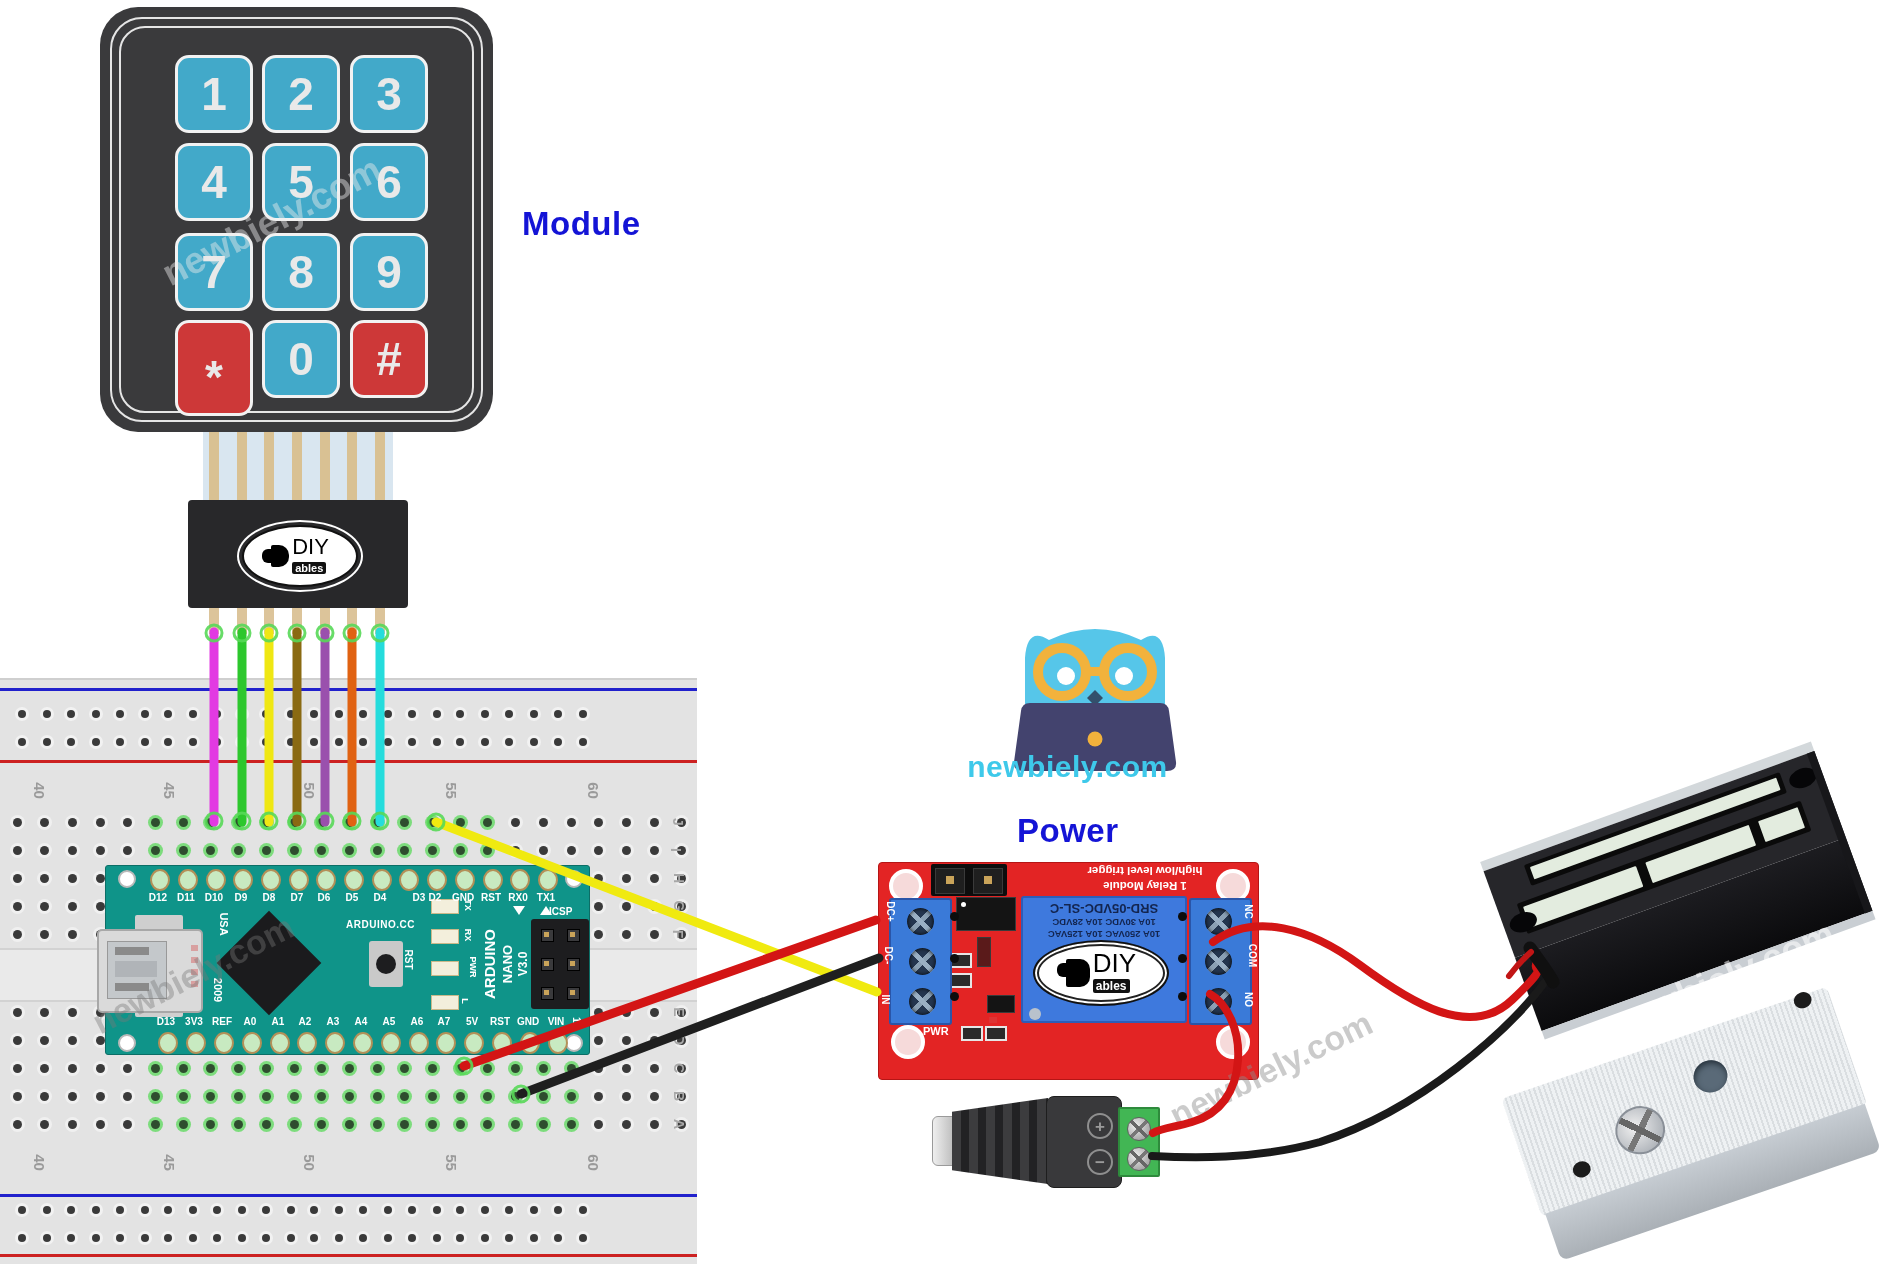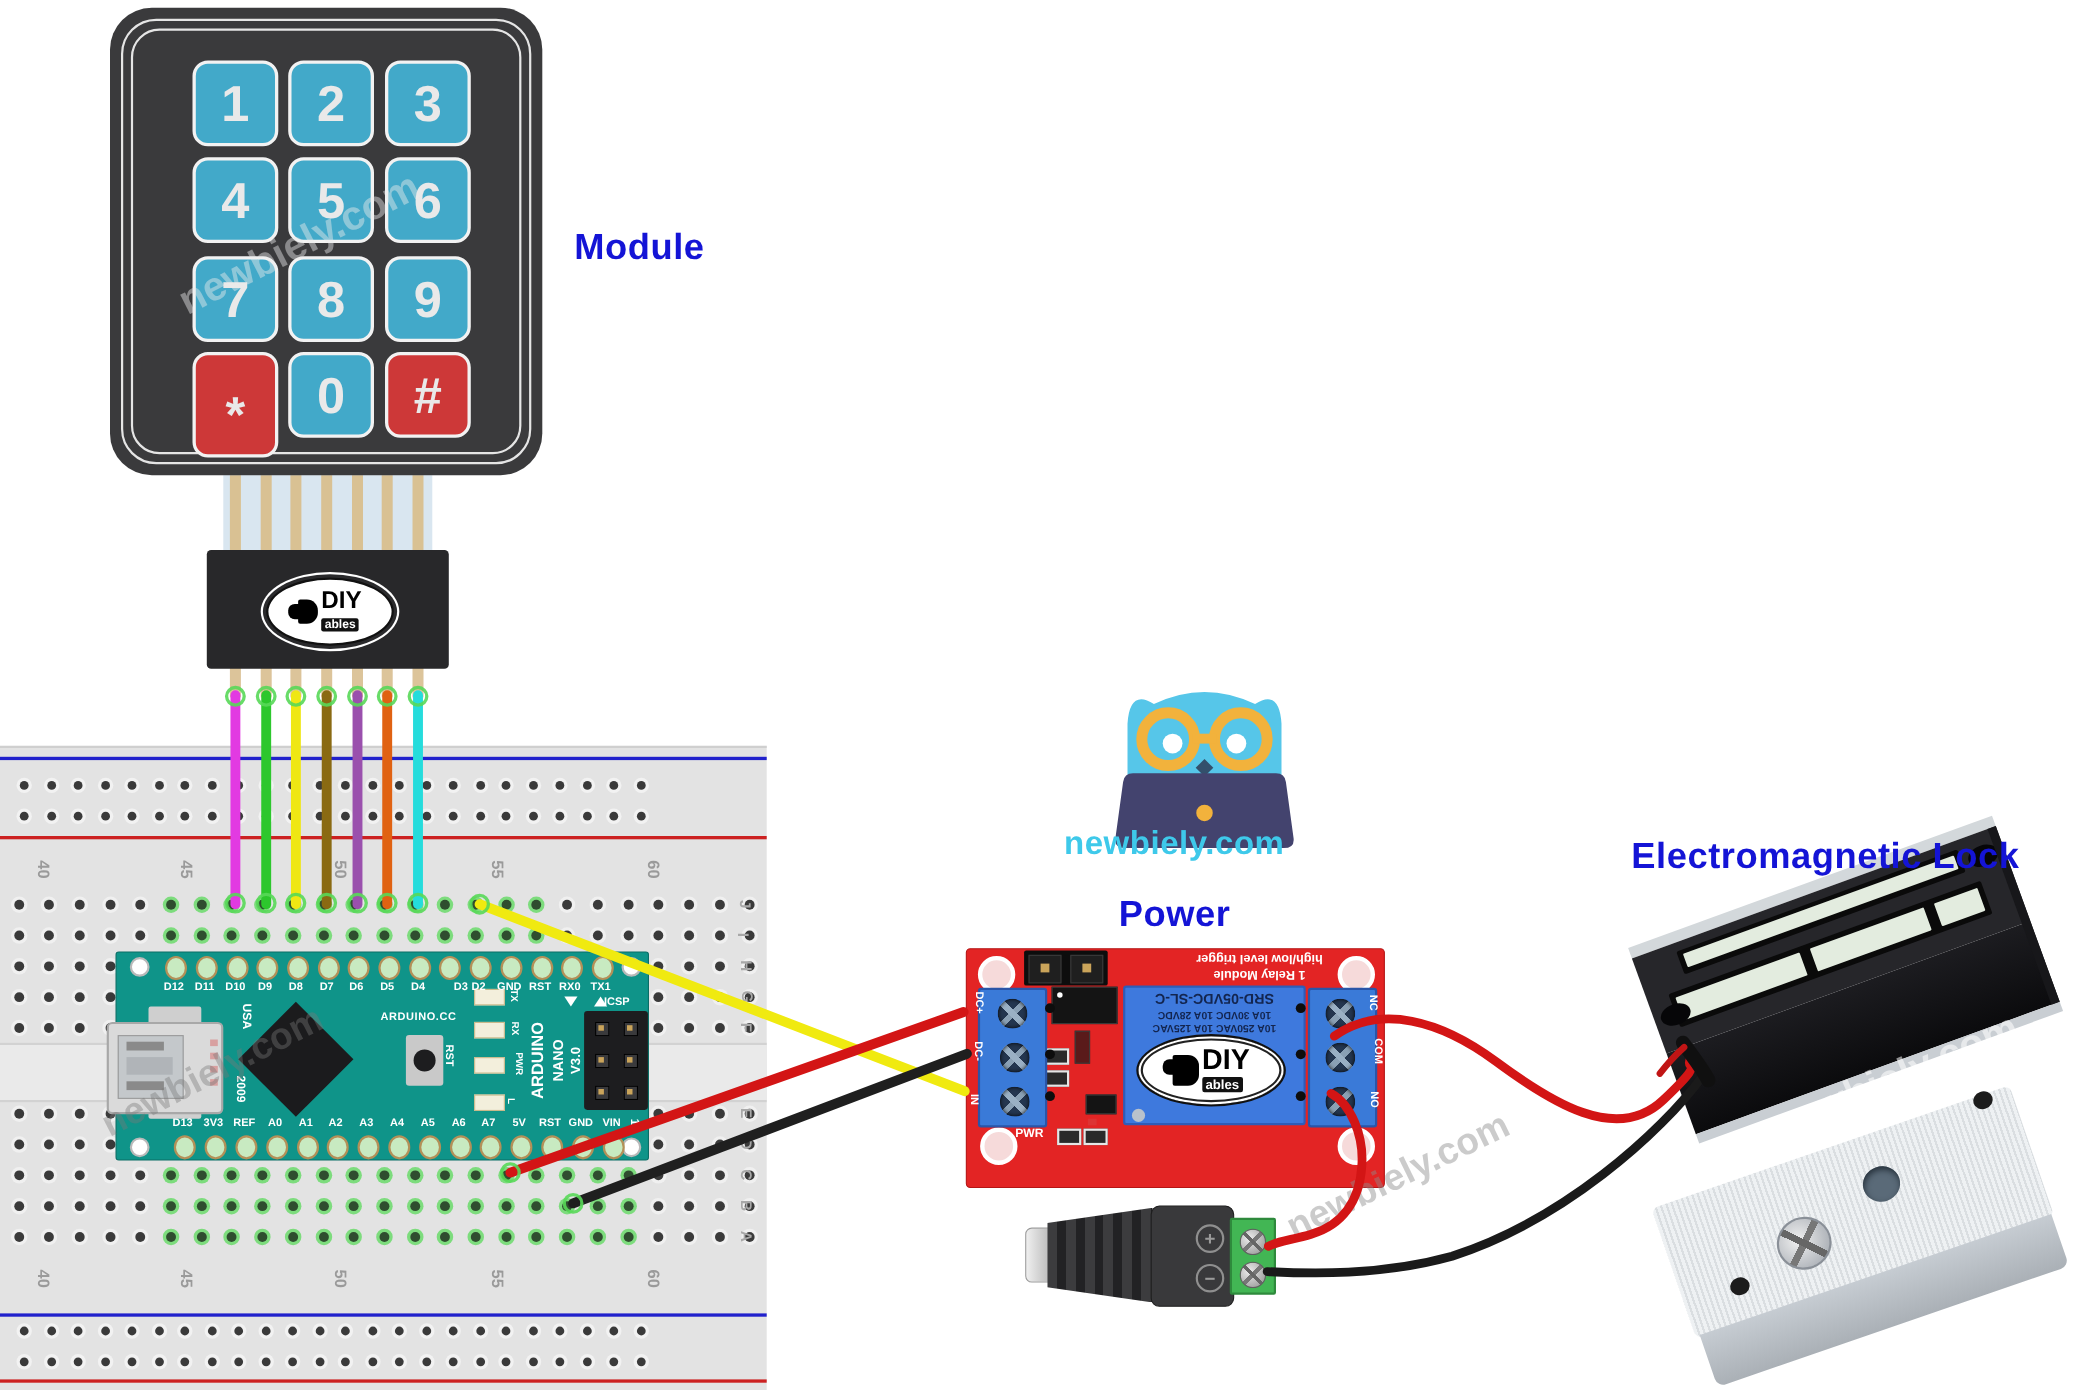--- a/index.html
+++ b/index.html
@@ -15,21 +15,21 @@
   #kline2{inset:19px;border-radius:26px;}
   .kkey{position:absolute;width:72px;height:72px;border-radius:14px;border:3px solid #f2f2f2;
         display:flex;align-items:center;justify-content:center;font-size:46px;font-weight:bold;}
   
   #ribbon{left:203px;top:432px;width:190px;height:68px;background:#d9e6f0;z-index:9;}
   #connector{left:188px;top:500px;width:220px;height:108px;background:#28282a;border-radius:4px;z-index:10;}
   .oval{position:absolute;background:#fff;border:2px solid #111;border-radius:50%;
         box-shadow:0 0 0 3px #2a2a2c,0 0 0 5px #fff;display:flex;align-items:center;justify-content:center;gap:3px;}
   .dglyph{width:18px;height:22px;background:#000;border-radius:2px 10px 10px 2px;position:relative;}
   .dglyph::before{content:"";position:absolute;left:-9px;top:4px;width:11px;height:14px;background:#000;border-radius:6px 0 0 6px;}
-  .dmain{font-weight:bold;color:#000;line-height:.9;}
+  .dmain{font-weight:normal;color:#000;line-height:.9;}
   .dsub{background:#111;color:#fff;font-weight:bold;padding:0 3px;border-radius:2px;}
   .pin{position:absolute;background:#dcc49a;z-index:8;}
   
   #breadboard{left:0;top:678px;width:697px;height:586px;background:#e3e3e3;border-top:2px solid #cfcfcf;z-index:5;}
   .bline{position:absolute;left:0;width:697px;height:3px;}
   .hole{position:absolute;width:9px;height:9px;border-radius:50%;background:#3a3a3a;box-shadow:0 0 0 3px #f0f0f0;}
   .hole.rail{width:8px;height:8px;box-shadow:0 0 0 3px #f2f2f2;}
   .hole.green{background:#2f4d2f;box-shadow:0 0 0 3px #7ddc7d;}
   .bletter{position:absolute;color:#a8a8a8;font-size:14px;font-weight:bold;transform:rotate(90deg);}
   .bnum{position:absolute;color:#9a9a9a;font-size:15px;font-weight:bold;transform:rotate(90deg);}
@@ -819,14 +819,13 @@
     <path id="w-lockblack" d="M 1548,978 C 1510,1030 1420,1110 1320,1142 C 1255,1160 1190,1158 1152,1156" fill="none" stroke-width="8" stroke-linecap="round" stroke="#1a1a1a"></path>
     <path d="M 1530,948 C 1540,962 1548,972 1553,982" fill="none" stroke="#101010" stroke-width="13" stroke-linecap="round"></path>
     <path d="M 1531,952 C 1522,960 1515,968 1509,976" fill="none" stroke="#c11515" stroke-width="6" stroke-linecap="round"></path>
     <circle cx="436" cy="822" r="8" fill="none" stroke="#58d858" stroke-width="3" opacity=".9"></circle>
     <circle cx="464" cy="1066" r="8" fill="none" stroke="#58d858" stroke-width="3" opacity=".9"></circle>
     <circle cx="521" cy="1094" r="8" fill="none" stroke="#58d858" stroke-width="3" opacity=".9"></circle>
   </svg>
 
   <div class="lbl" style="left: 522px; top: 205px; color: rgb(20, 20, 214);">Module</div>
   <div class="lbl" style="left: 1017px; top: 812px; color: rgb(20, 20, 214);">Power</div>
-  <div class="lbl" style="left: 1483px; top: 759px; color: rgb(20, 20, 214);">Electromagnetic Lock</div>
 </div>
 
 </body></html>

